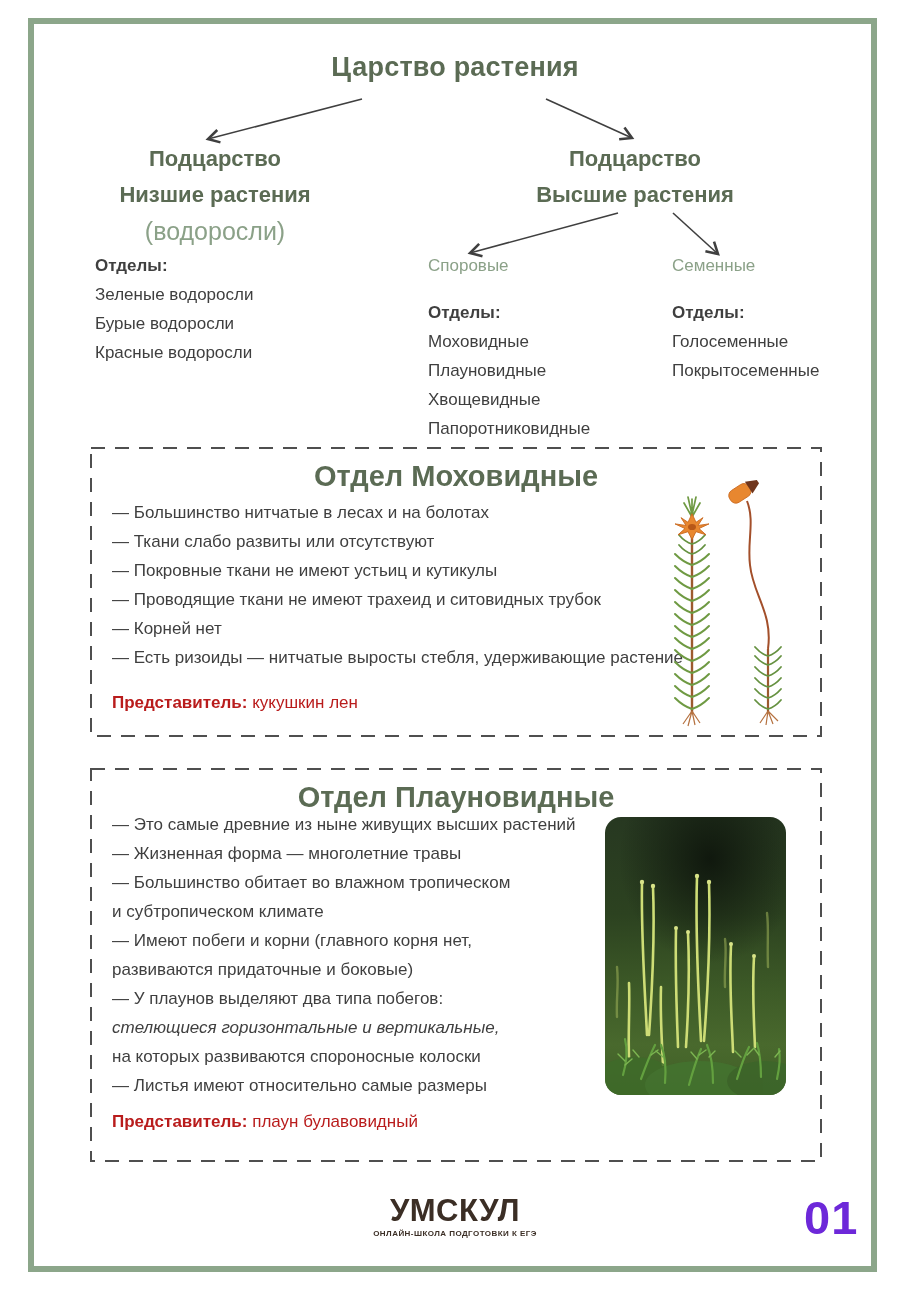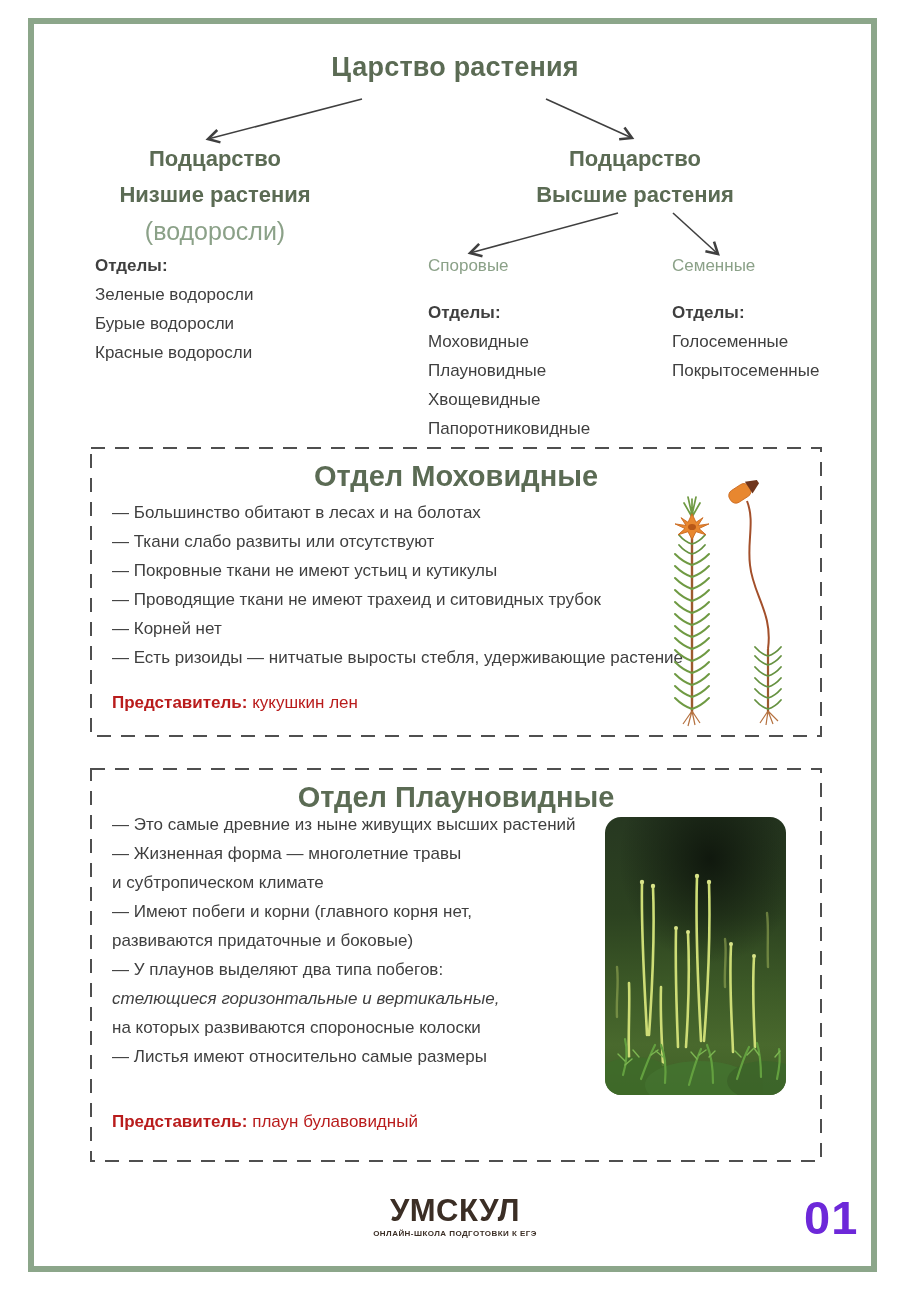--- a/index.html
+++ b/index.html
@@ -120,21 +120,21 @@
     <div class="line">Голосеменные</div>
     <div class="line">Покрытосеменные</div>
   </div>
 
   <div class="section-box" id="box1">
     <svg class="dash-svg" width="732" height="290" viewBox="0 0 732 290">
       <rect x="1" y="1" width="730" height="288" fill="none" stroke="#4f4f4f" stroke-width="2" stroke-dasharray="14 10"></rect>
     </svg>
     <div class="box-title">Отдел Моховидные</div>
     <div class="box-lines">
-      <div class="bl">— Большинство обитают в лесах и на болотах</div>
+      <div class="bl">— Большинство нитчатые в лесах и на болотах</div>
       <div class="bl">— Ткани слабо развиты или отсутствуют</div>
       <div class="bl">— Покровные ткани не имеют устьиц и кутикулы</div>
       <div class="bl">— Проводящие ткани не имеют трахеид и ситовидных трубок</div>
       <div class="bl">— Корней нет</div>
       <div class="bl">— Есть ризоиды — нитчатые выросты стебля, удерживающие растение</div>
     </div>
     <div class="rep">
       <b>Представитель:</b>
       <span>кукушкин лен</span>
     </div>
@@ -190,20 +190,21 @@
   </div>
 
   <div class="section-box" id="box2">
     <svg class="dash-svg" width="732" height="394" viewBox="0 0 732 394">
       <rect x="1" y="1" width="730" height="392" fill="none" stroke="#4f4f4f" stroke-width="2" stroke-dasharray="14 10"></rect>
     </svg>
     <div class="box-title">Отдел Плауновидные</div>
     <div class="box-lines">
       <div class="bl">— Это самые древние из ныне живущих высших растений</div>
       <div class="bl">— Жизненная форма — многолетние травы</div>
+      <div class="bl">— Большинство обитает во влажном тропическом</div>
       <div class="bl">и субтропическом климате</div>
       <div class="bl">— Имеют побеги и корни (главного корня нет,</div>
       <div class="bl">развиваются придаточные и боковые)</div>
       <div class="bl">— У плаунов выделяют два типа побегов:</div>
       <div class="bl italic">стелющиеся горизонтальные и вертикальные,</div>
       <div class="bl">на которых развиваются спороносные колоски</div>
       <div class="bl">— Листья имеют относительно самые размеры</div>
     </div>
     <div class="rep">
       <b>Представитель:</b>

